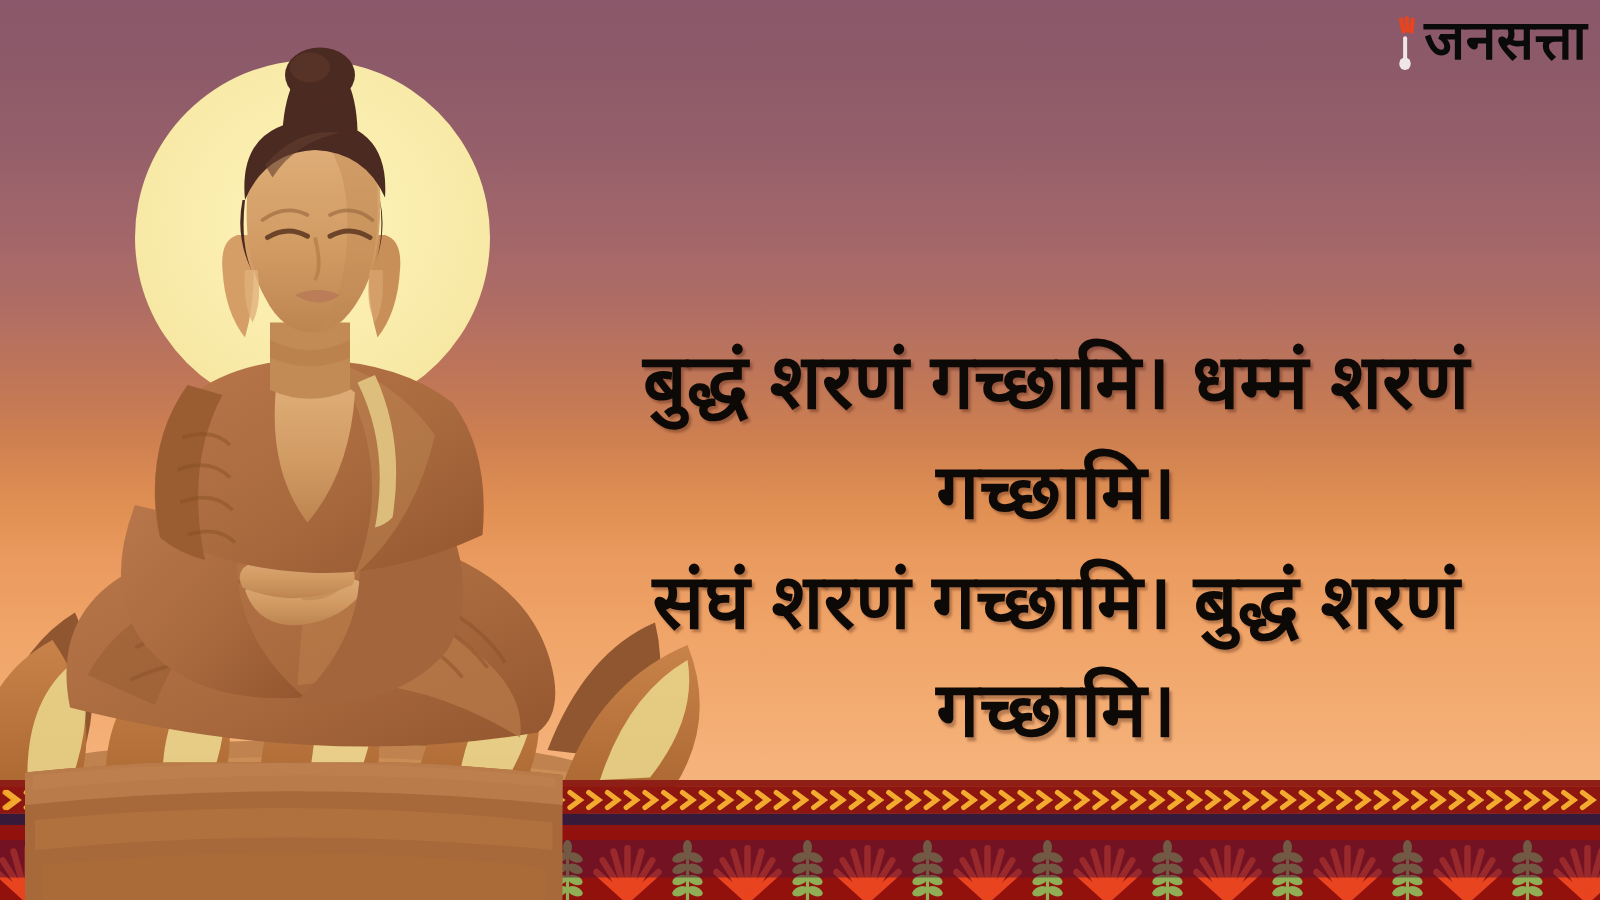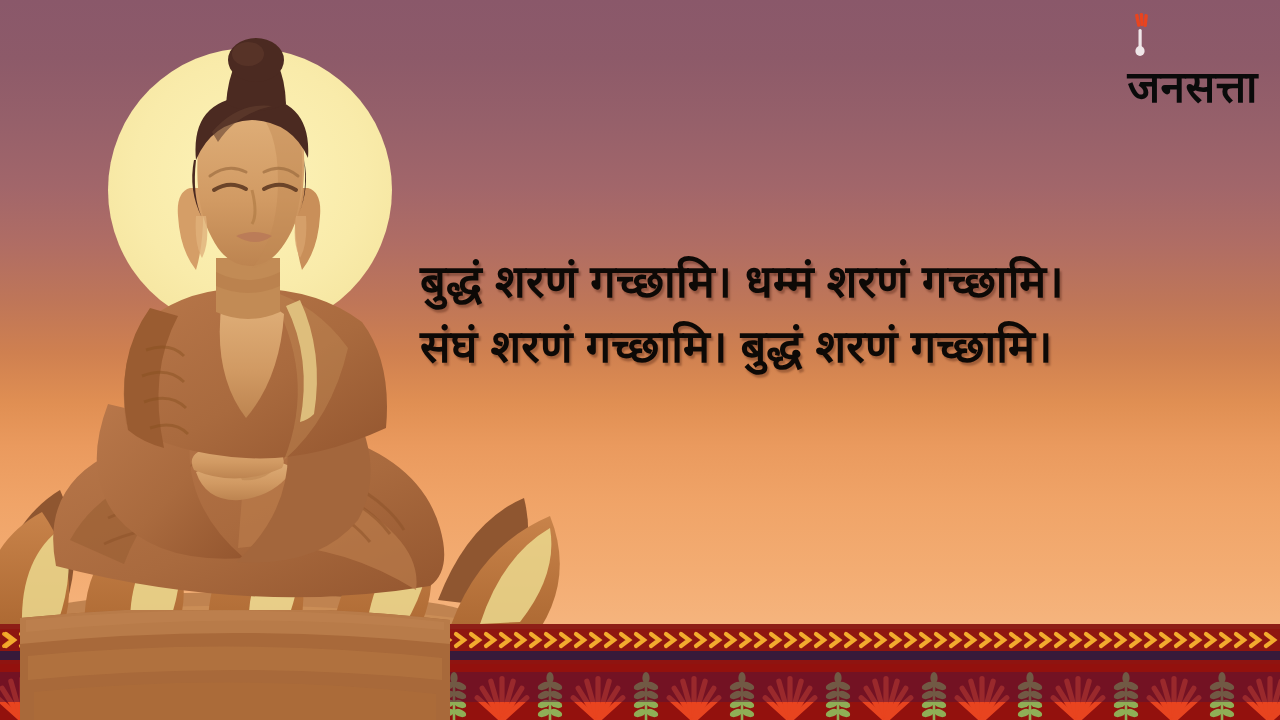--- a/index.html
+++ b/index.html
@@ -43,41 +43,40 @@
     border-radius:50%;
     background:radial-gradient(circle at 50% 45%, #fdf3b8 0%, #f9ebaa 55%, #f5e59f 82%, #f2e09a 100%);
   }
 
   
   .buddha { position:absolute; left:0; top:0; width:560px; height:720px; }
 
   
   .headline {
     position:absolute;
-    left:420px; top:250px;
+    left:420px; top:262px;
     width:850px;
-    text-align:left;
+    text-align:center;
     font-family:"Liberation Sans","DejaVu Sans", sans-serif;
     font-weight:bold;
-    font-size:45px;
+    font-size:61px;
     line-height:1.44;
     color:#0d0906;
     letter-spacing:0.3px;
     text-shadow:2px 3px 2px rgba(60,20,10,0.33);
     white-space:pre-line;
   }
 
   
   .logo {
     position:absolute;
-    right:22px; top:8px;
+    right:10px; top:8px;
     display:flex;
     align-items:flex-start;
     gap:2px;
-    flex-direction:column;
   }
   .logo-mark { position:relative; width:26px; height:52px; }
   .logo-word {
     font-family:"Liberation Sans","DejaVu Sans", sans-serif;
     font-weight:bold;
     font-size:44px;
     line-height:50px;
     color:#0a0a0a;
     letter-spacing:0.5px;
   }

